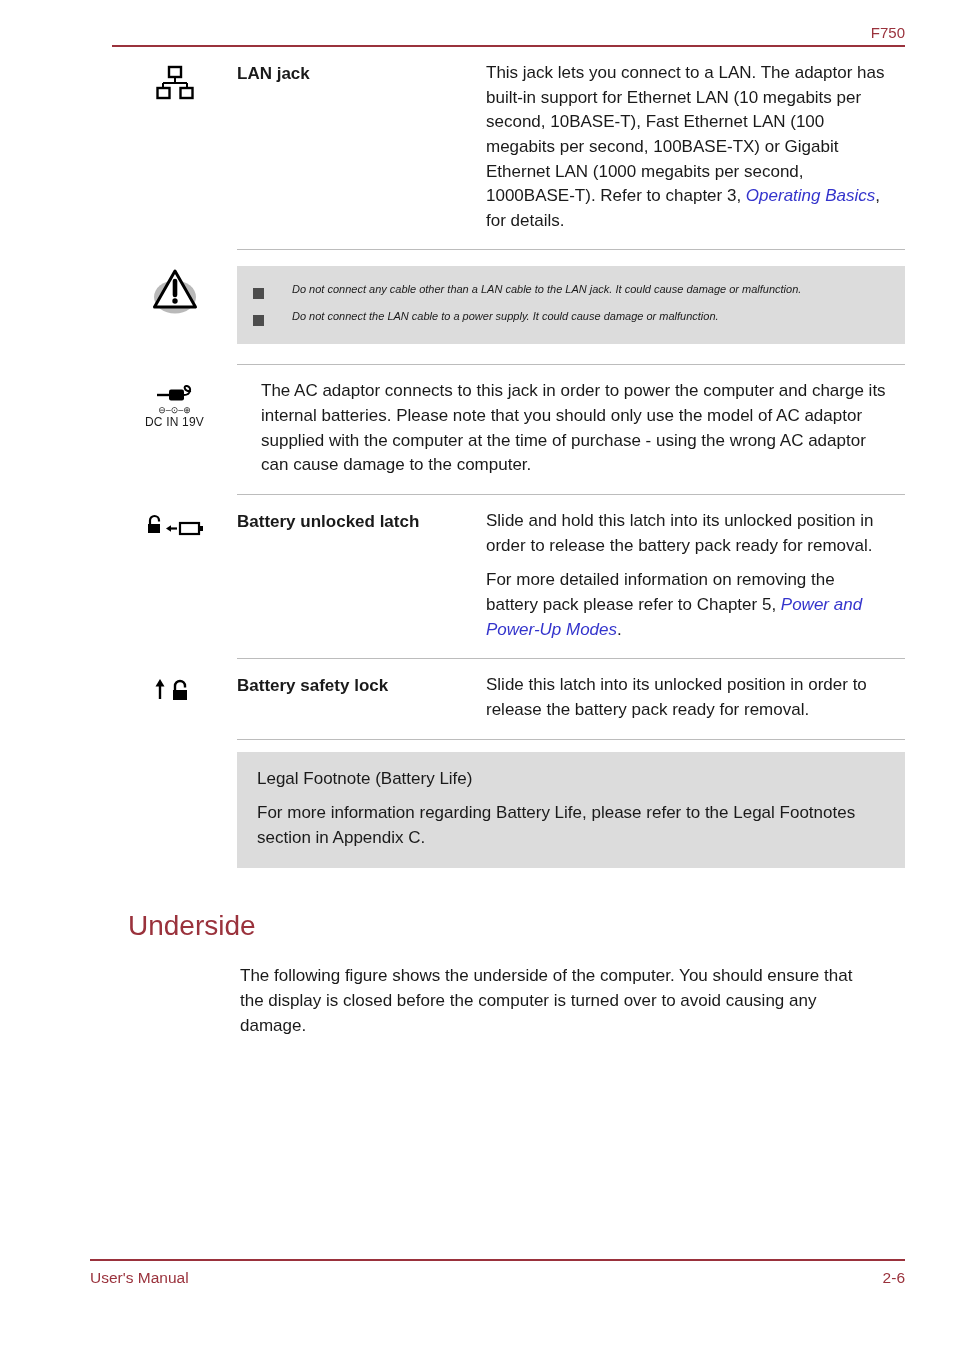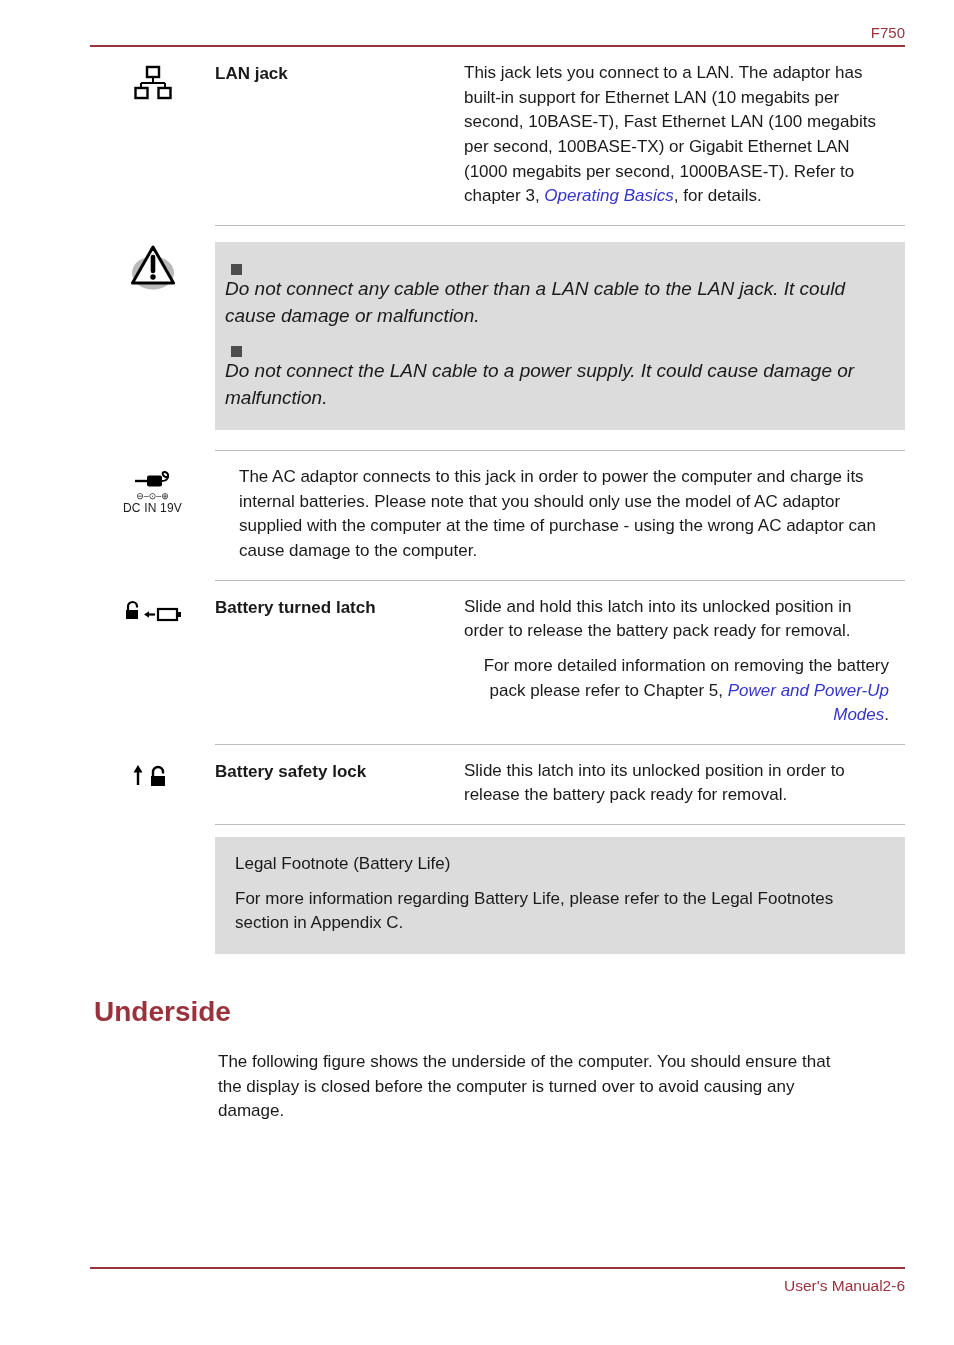--- a/index.html
+++ b/index.html
@@ -4,20 +4,21 @@
 <style>
   * { margin:0; padding:0; box-sizing:border-box; }
   html,body { background:#fff; }
   .page {
     position:relative;
     width:954px; height:1335px;
     background:#fff;
     font-family:"Liberation Sans", sans-serif;
     color:#1a1a1a;
     overflow:hidden;
+    padding-left:22px;
   }
   .header {
     margin:24px 49px 0 90px;
     border-bottom:2px solid var(--accent,#9a323c);
     padding-bottom:3px;
     text-align:right;
   }
   .doc-ref { color:var(--accent,#9a323c); font-size:15px; }
 
   .content { margin:0 49px 0 90px; }
@@ -28,57 +29,57 @@
     display:flex; justify-content:center; align-items:flex-start;
     padding-top:18px;
   }
   .row-main {
     flex:1; display:flex;
     padding:14px 0 16px;
     border-bottom:1px solid var(--rule,#bcbcbc);
   }
   .term { width:225px; flex:0 0 225px; font-weight:bold; font-size:17px; padding-top:3px; }
   .desc { flex:1; font-size:17px; line-height:1.45; padding-right:16px;margin-left:24px; }
-  .desc p + p { margin-top:10px;text-align:right; }
+  .desc p + p { margin-top:10px; }
   .link { color:var(--link,#3434cc); font-style:italic; text-decoration:none; cursor:pointer; }
 
   
   .caution-main { flex:1; padding:16px 0 20px; border-bottom:1px solid var(--rule,#bcbcbc); }
   .caution-box { background:var(--graybox,#dcdcdc); padding:16px 18px 18px 10px; }
-  .caution-item { display:flex; font-style:italic; font-size:19px; line-height:1.45;flex-direction:column; }
+  .caution-item { display:flex; font-style:italic; font-size:11px; line-height:1.45; }
   .caution-item + .caution-item { margin-top:10px;font-style:italic; }
   .bullet { width:11px; height:11px; background:#4d4d4d; flex:0 0 11px; margin:6px 28px 0 6px; }
 
   
   .legal-note {
     margin-left:125px; margin-top:12px;
     background:var(--graybox,#dcdcdc);
     padding:15px 20px 18px;
     font-size:17px; line-height:1.45;
   }
   .legal-note .legal-body { margin-top:10px; }
 
   
   .section-title {
     color:var(--accent,#9a323c);
-    font-size:28px; font-weight:bold;
-    margin:42px 4px 22px;
+    font-size:28px; font-weight:normal;
+    margin:42px 16px 22px;
   }
   .section-body { margin-left:128px; max-width:640px; font-size:17px; line-height:1.45; }
 
   
   .dc-icon-stack { display:flex; flex-direction:column; align-items:center; line-height:1; }
   .dc-polarity { font-size:9px; margin-top:1px; }
   .dc-label { font-size:12px; margin-top:1px; letter-spacing:0.2px; }
 
   .footer {
-    position:absolute; left:90px; right:49px; bottom:40px;
+    position:absolute; left:90px; right:49px; bottom:48px;
     border-top:2px solid var(--accent,#9a323c);
     padding-top:8px;
-    display:flex; justify-content:flex-end;
+    display:flex; justify-content:space-between;
     color:var(--accent,#9a323c); font-size:15.5px;
   }
   svg { display:block; }
 </style>
 </head>
 <body>
 
 <div class="page">
 
   <div class="header">
@@ -154,21 +155,21 @@
         <svg width="58" height="24" viewBox="0 0 58 24" aria-hidden="true">
           <path d="M4 11 v-3.5 a4.5 4.5 0 0 1 9 0 v1" fill="none" stroke="#000" stroke-width="2.2"></path>
           <rect x="2" y="11" width="12" height="9" fill="#000"></rect>
           <path d="M20 15.5 l5 -3.2 v6.4 z" fill="#000"></path>
           <line x1="24" y1="15.5" x2="31" y2="15.5" stroke="#000" stroke-width="2.2"></line>
           <rect x="34" y="10" width="19" height="11" fill="none" stroke="#000" stroke-width="2.2"></rect>
           <rect x="53.5" y="13" width="3.5" height="5" fill="#000"></rect>
         </svg>
       </div>
       <div class="row-main">
-        <div class="term">Battery turned latch</div>
+        <div class="term">Battery unlocked latch</div>
         <div class="desc">
           <p>Slide and hold this latch into its unlocked position in order to release the battery pack ready for removal.</p>
           <p><span>For more detailed information on removing the battery pack please refer to Chapter 5, </span><a class="link">Power and Power-Up Modes</a><span>.</span></p>
         </div>
       </div>
     </div>
 
     <div class="def-row">
       <div class="icon-col">
         <svg width="44" height="26" viewBox="0 0 44 26" aria-hidden="true">

